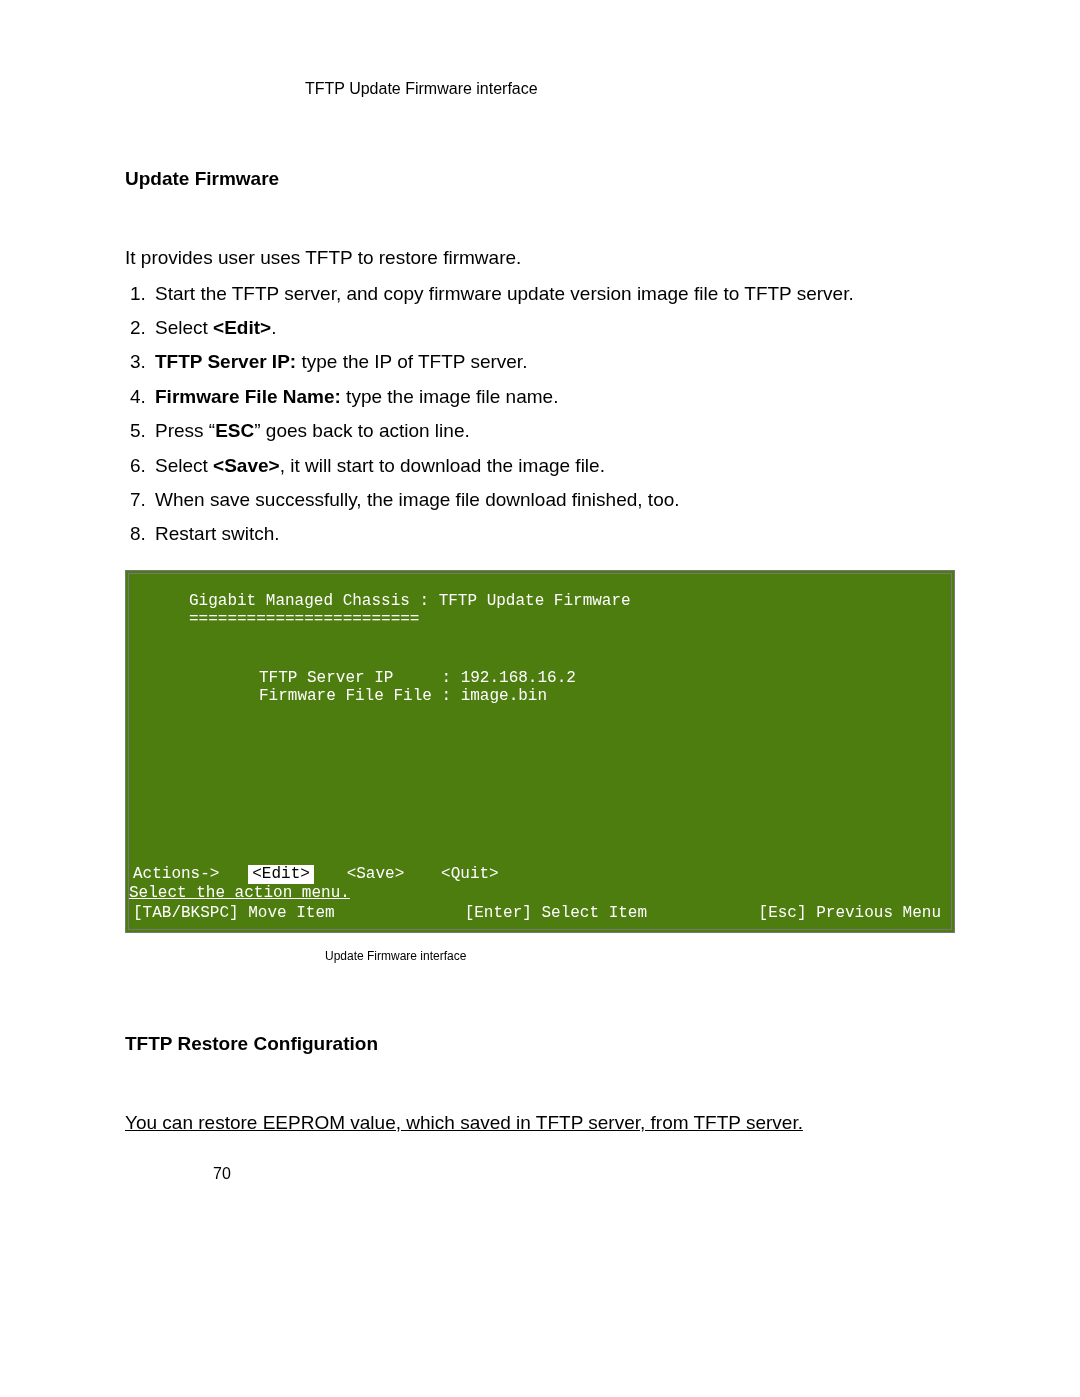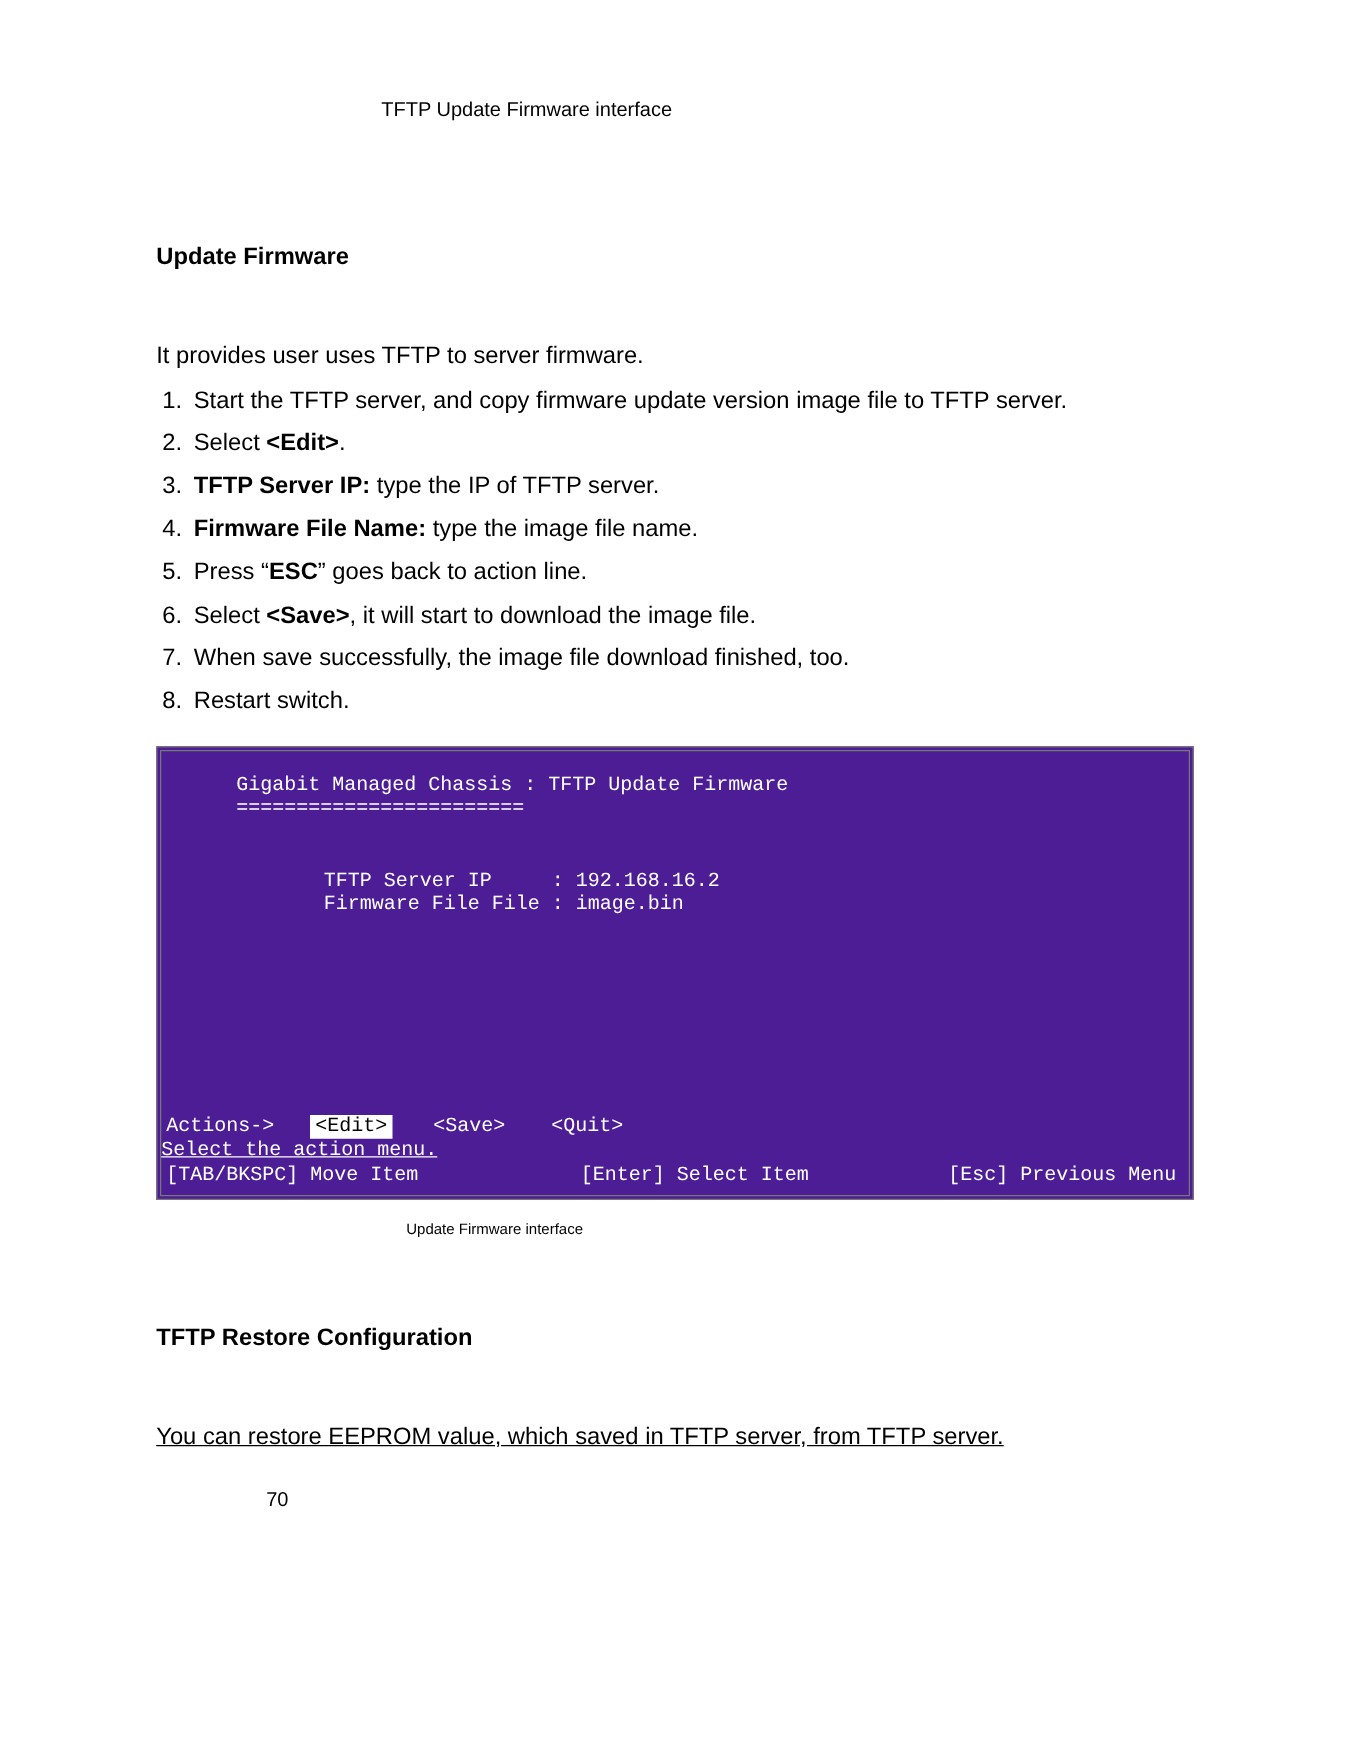--- a/index.html
+++ b/index.html
@@ -13,21 +13,21 @@
     box-sizing: border-box;
     width: 1080px;
     min-height: 1397px;
     padding: 80px 125px 60px 125px;
     position: relative;
   }
   .caption-top {
     font-size: 16px;
     text-align: left;
     margin-left: 180px;
-    margin-bottom: 97px;
+    margin-bottom: 70px;
   }
   .section-heading {
     font-weight: bold;
     font-size: 19px;
     margin-bottom: 55px;
   }
   .para {
     font-size: 19px;
     margin: 0 0 8px 0;
     line-height: 1.35;
@@ -42,21 +42,21 @@
     padding-left: 4px;
     margin-bottom: 4px;
   }
   li b, li .bold, .para .bold { font-weight: bold; }
 
   
   .terminal-wrap {
     border: 4px double #777;
     width: 100%;
     box-sizing: border-box;
-    background: #4c1d95;
+    background: #4d7c0f;
     color: #ffffff;
     font-family: "Courier New", Courier, monospace;
     font-size: 16px;
     line-height: 1.15;
     padding: 0;
     margin: 14px 0 10px 0;
   }
   .term-inner {
     padding: 18px 10px 0 10px;
   }
@@ -127,21 +127,21 @@
 </style>
 </head>
 <body>
 
 <div class="page">
 
   <div class="caption-top">TFTP Update Firmware interface</div>
 
   <div class="section-heading">Update Firmware</div>
 
-  <p class="para">It provides user uses TFTP to server firmware.</p>
+  <p class="para">It provides user uses TFTP to restore firmware.</p>
 
   <ol class="steps">
     <li>Start the TFTP server, and copy firmware update version image file to TFTP server.</li>
 
     <li>
       <span>Select </span><b>&lt;Edit&gt;</b><span>.</span>
     </li>
 
     <li>
       <b>TFTP Server IP:</b><span> type the IP of TFTP server.</span>

